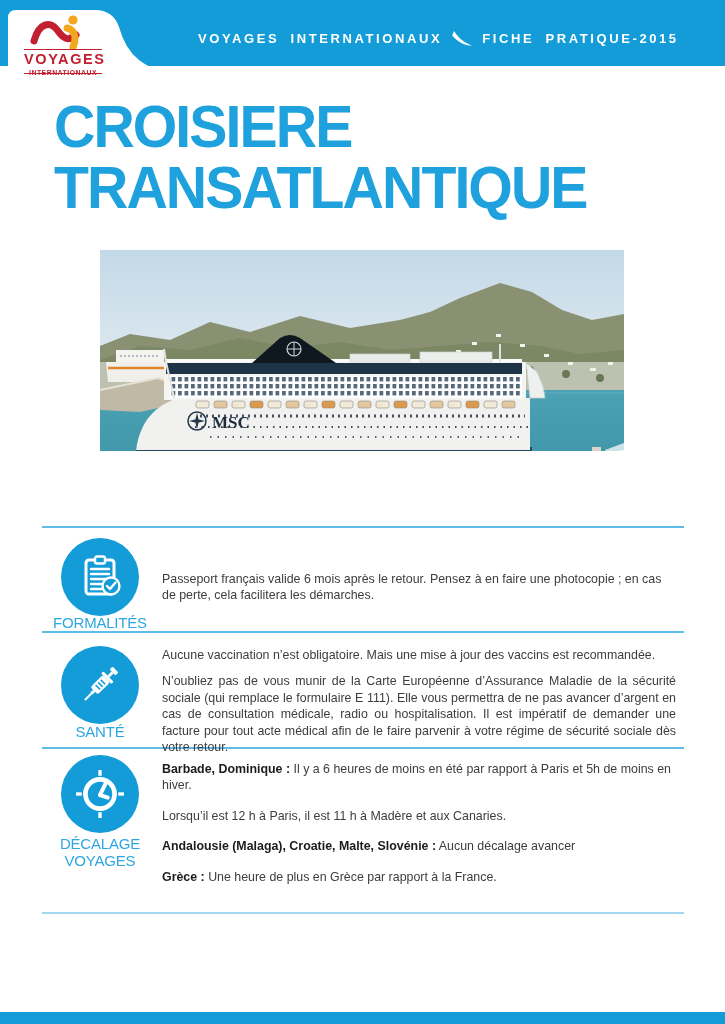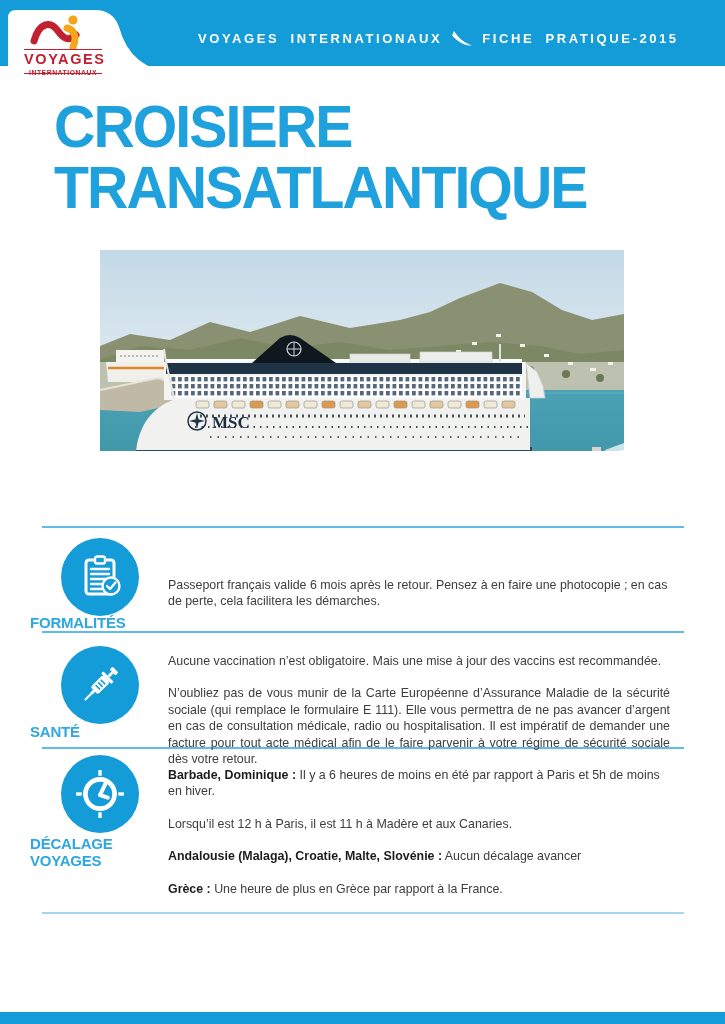--- a/index.html
+++ b/index.html
@@ -36,27 +36,27 @@
 
   
   .hr{position:absolute;left:42px;width:642px;height:2px;background:var(--divider)}
   .hr.h1{top:526px}.hr.h2{top:631px}.hr.h3{top:747px}
   .hr.h4{top:912px;background:var(--divider_light)}
 
   
   .badge{position:absolute;left:61px;width:78px;height:78px;border-radius:50%;
       background:var(--accent);display:flex;align-items:center;justify-content:center}
   .badge.b1{top:538px}.badge.b2{top:646px}.badge.b3{top:755px}
-  .sec-label{position:absolute;left:30px;width:140px;text-align:left;
-      color:var(--label_blue);font-weight:bold;font-size:15px;line-height:17px;letter-spacing:-0.2px}
+  .sec-label{position:absolute;left:30px;width:140px;text-align:center;
+      color:var(--label_blue);font-weight:normal;font-size:15px;line-height:17px;letter-spacing:-0.2px}
   .sec-label.l1{top:614px}.sec-label.l2{top:723px}.sec-label.l3{top:835px}
   .sec-text{position:absolute;left:152px;width:534px;color:var(--body_text);
       font-size:12.4px;line-height:16.4px}
   .sec-text.t1{top:561px}.sec-text.t2{top:637px}.sec-text.t3{top:751px}
-  .sec-text p{margin:16px}
+  .sec-text p{margin:10px}
   .sec-text p.justify{text-align:justify}
   .tz-item{margin:0 0 14px 0}
   .tz-item b{color:#1c1c1c}
   .bottombar{position:absolute;left:0;top:1012px;width:725px;height:12px;background:var(--accent)}
 </style>
 </head>
 <body>
 
 <div class="topbar">
   <div class="topbar-row">

